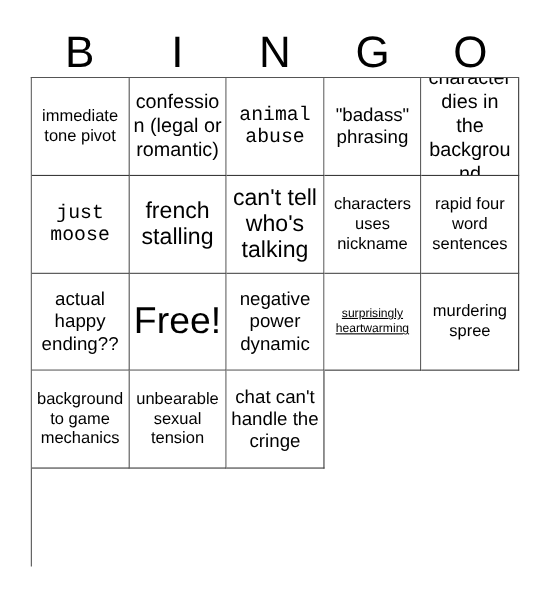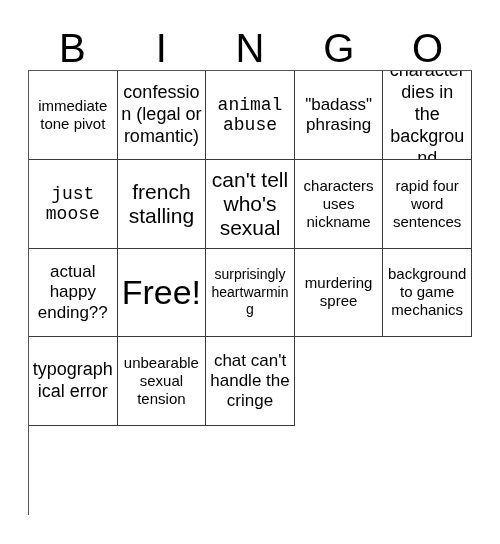--- a/index.html
+++ b/index.html
@@ -70,21 +70,21 @@
     background: #ffffff;
   }
   .cell-text {
     display: block;
     width: 100%;
     line-height: 1.17;
     word-wrap: break-word;
     color: #000000;
   }
   
-  .fs-xs  { font-size: 14px; line-height: 1.28; }
+  .fs-xs  { font-size: 11px; line-height: 1.28; text-decoration: underline; }
   .fs-sm  { font-size: 18px; line-height: 1.22; }
   .fs-md  { font-size: 15px; line-height: 1.20; }
   .fs-lg  { font-size: 17px; line-height: 1.18; }
   .fs-xl  { font-size: 21px; line-height: 1.14; }
   .fs-xxl { font-size: 18px; line-height: 1.12; font-family: Liberation Mono, monospace; }
   .fs-free{ font-size: 34px; line-height: 1.10; }
 </style>
 </head>
 <body>
 
@@ -114,45 +114,45 @@
       <div class="cell">
         <span class="cell-text fs-sm">character dies in the background</span>
       </div>
       <div class="cell">
         <span class="cell-text fs-xxl">just moose</span>
       </div>
       <div class="cell">
         <span class="cell-text fs-xl">french stalling</span>
       </div>
       <div class="cell">
-        <span class="cell-text fs-xl">can't tell who's sexual</span>
+        <span class="cell-text fs-xl">can't tell who's talking</span>
       </div>
       <div class="cell">
         <span class="cell-text fs-md">characters uses nickname</span>
       </div>
       <div class="cell">
         <span class="cell-text fs-md">rapid four word sentences</span>
       </div>
       <div class="cell">
         <span class="cell-text fs-lg">actual happy ending??</span>
       </div>
       <div class="cell">
         <span class="cell-text fs-free">Free!</span>
       </div>
       <div class="cell">
+        <span class="cell-text fs-lg">negative power dynamic</span>
+      </div>
+      <div class="cell">
         <span class="cell-text fs-xs">surprisingly heartwarming</span>
       </div>
       <div class="cell">
         <span class="cell-text fs-md">murdering spree</span>
       </div>
       <div class="cell">
         <span class="cell-text fs-md">background to game mechanics</span>
-      </div>
-      <div class="cell">
-        <span class="cell-text fs-sm">typographical error</span>
       </div>
       <div class="cell">
         <span class="cell-text fs-md">unbearable sexual tension</span>
       </div>
       <div class="cell">
         <span class="cell-text fs-lg">chat can't handle the cringe</span>
       </div>
     </div>
 
 </div>

